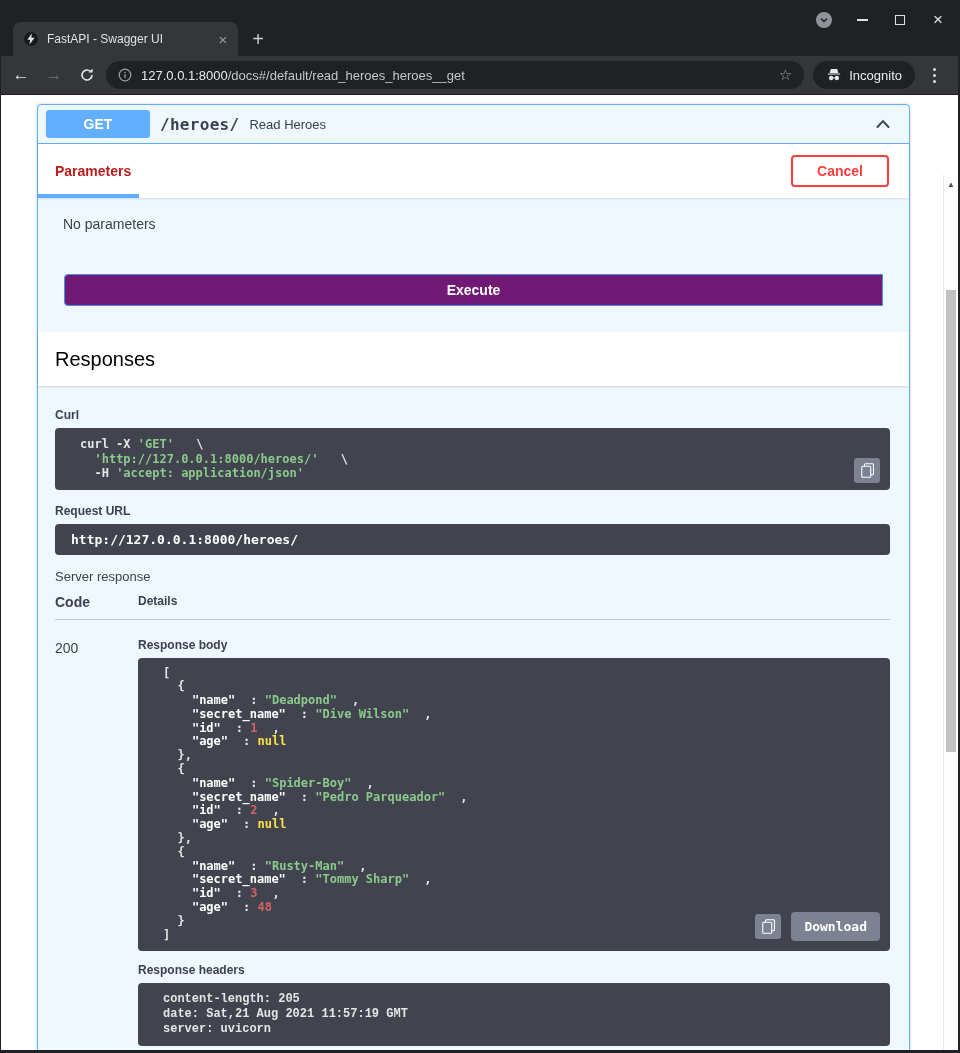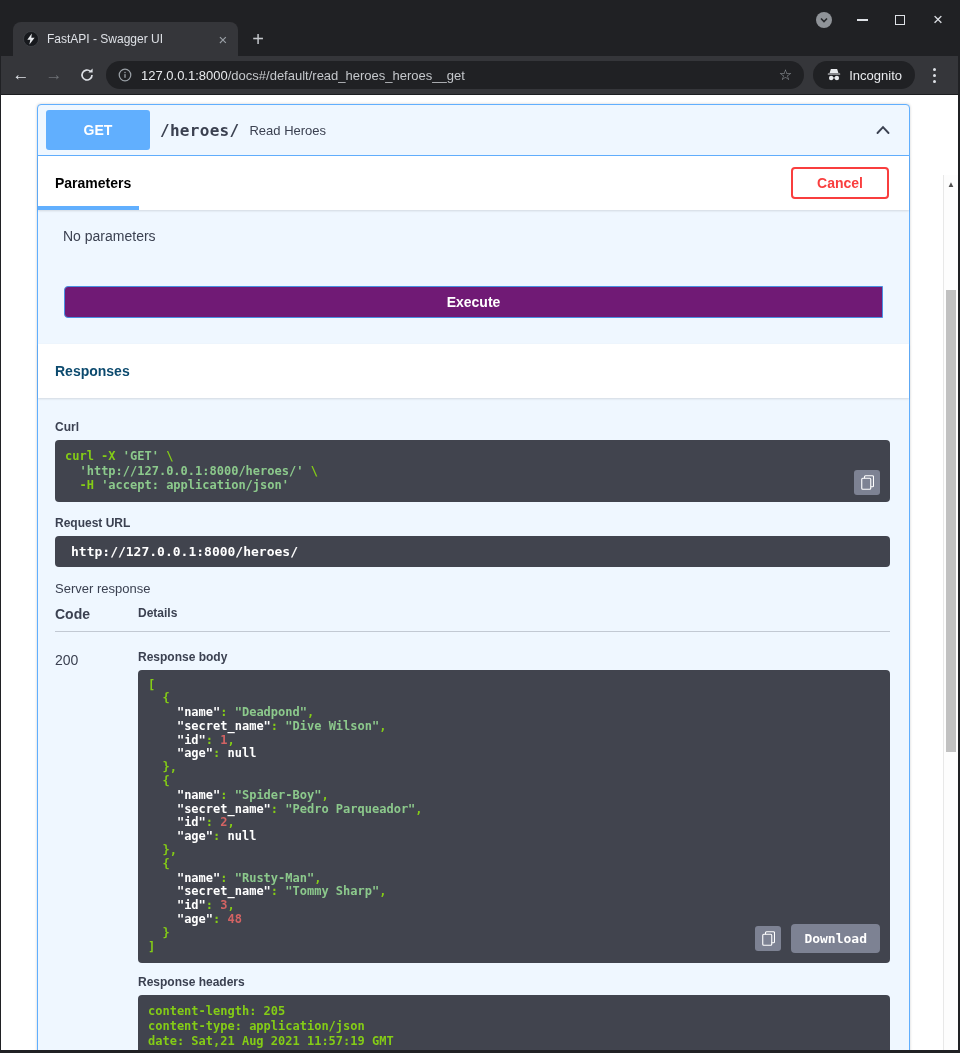--- a/index.html
+++ b/index.html
@@ -89,38 +89,38 @@
     background: #eff7ff;
     box-shadow: 0 0 3px rgba(0,0,0,.19);
   }
   .opblock-summary {
     display: flex; align-items: center; gap: 10px;
     padding: 5px 8px; cursor: pointer;
     border-bottom: 1px solid #61affe;
   }
   .method-badge {
     background: #61affe; color: #fff; font-weight: 700; font-size: 14px;
-    width: 104px; text-align: center; padding: 12px 0; border-radius: 3px;
+    width: 104px; text-align: center; padding: 6px 0; border-radius: 3px;
   }
   .op-path {
     font-family: "DejaVu Sans Mono", monospace; font-size: 16px; font-weight: 600;
     color: #3b4151; letter-spacing: .3px;
   }
   .op-summary { font-size: 13px; color: #3b4151; flex: 1; }
   .collapse-arrow { margin-right: 8px; display: flex; cursor: pointer; }
 
   .section-header {
     background: #fff; min-height: 54px;
     display: flex; align-items: center; justify-content: space-between;
     padding: 8px 20px 8px 17px; position: relative;
     box-shadow: 0 1px 2px rgba(0,0,0,.12);
   }
-  .tab-item { font-size: 14px; font-weight: 700; color: #000000; cursor: pointer; }
+  .tab-item { font-size: 14px; font-weight: 700; color: #b91c1c; cursor: pointer; }
   .tab-underline { position: absolute; left: 0; bottom: 0; width: 101px; height: 4px; background: #61affe; }
-  .responses-title { font-size: 14px; font-weight: 700; color: #0c4a6e; }
+  .responses-title { font-size: 20px; font-weight: 400; color: #000000; }
 
   .btn-cancel {
     background: transparent; border: 2px solid #f93e3e; color: #f93e3e;
     font-family: inherit; font-weight: 700; font-size: 14px;
     padding: 6px 24px; border-radius: 4px; cursor: pointer;
   }
 
   .params-body { padding: 14px 17px 26px; }
   .no-params { font-size: 14px; color: #3b4151; margin: 4px 8px 42px; }
   .execute-wrapper { display: flex; margin: 0 9px; }
@@ -140,25 +140,25 @@
   .block-label.regular { font-size: 13px; font-weight: 400; }
   .mt16 { margin-top: 12px; }
 
   .dark-block {
     background: #41444e; border-radius: 4px; padding: 9px 10px;
     position: relative; color: #fff;
     font-family: "DejaVu Sans Mono", monospace;
   }
   .code { font-size: 12px; line-height: 14.5px; font-weight: 600; }
   .code-line { white-space: pre; }
-  .tok-plain  { color: #84cc16; }
+  .tok-plain  { color: #e5e5e5; margin-left: 15px; }
   .tok-key    { color: #ffffff; font-weight: 700; }
   .tok-string { color: #8cc98c; }
   .tok-number { color: #d36363; }
-  .tok-null   { color: #ffffff; }
+  .tok-null   { color: #fde047; }
 
   .curl-block { margin-bottom: 14px; padding-right: 46px; }
   .url-block { font-size: 13px; font-weight: 600; padding: 8px 16px; margin-bottom: 14px; }
 
   .resp-table { margin-top: 10px; }
   .resp-thead { display: flex; border-bottom: 1px solid rgba(59,65,81,.25); padding-bottom: 9px; }
   .col-code { width: 83px; flex-shrink: 0; color: #3b4151; }
   .col-details { flex: 1; min-width: 0; color: #3b4151; }
   .resp-thead .col-code { font-size: 14px; font-weight: 600; }
   .resp-thead .col-details { font-size: 12px; font-weight: 700; }
@@ -175,21 +175,21 @@
     width: 26px; height: 25px; background: #7d8293; border-radius: 3px;
     display: flex; align-items: center; justify-content: center; cursor: pointer;
   }
   .curl-copy { position: absolute; right: 10px; bottom: 7px; }
   .btn-download {
     background: #7d8293; color: #fff; border: none;
     font-family: inherit; font-weight: 700; font-size: 13px;
     padding: 7px 13px; border-radius: 4px; cursor: pointer;
   }
   .headers-block { margin-top: 6px; }
-  .headers-block .code { line-height: 15px; }
+  .headers-block .code { line-height: 15px; font-family: Liberation Mono, monospace; }
 
   
   .scrollbar {
     position: absolute; top: 80px; right: 0; width: 15px; bottom: 0;
     background: #fdfdfd; border-left: 1px solid #e8e8e8;
   }
   .sb-arrow {
     position: absolute; left: 0; right: 0; height: 14px;
     color: #505050; font-size: 8px; text-align: center; line-height: 14px; cursor: pointer;
   }
@@ -375,21 +375,20 @@
                     </svg>
                   </div>
                   <button class="btn-download">Download</button>
                 </div>
               </div>
 
               <div class="block-label mt16">Response headers</div>
               <div class="dark-block headers-block">
                 <div class="code">
                     <div class="code-line"><span class="tok-plain">content-length: 205</span></div>
-                    <div class="code-line"><span class="tok-plain">content-type: application/json</span></div>
                     <div class="code-line"><span class="tok-plain">date: Sat,21 Aug 2021 11:57:19 GMT</span></div>
                     <div class="code-line"><span class="tok-plain">server: uvicorn</span></div>
                   </div>
               </div>
 
             </div>
           </div>
         </div>
 
       </div>

